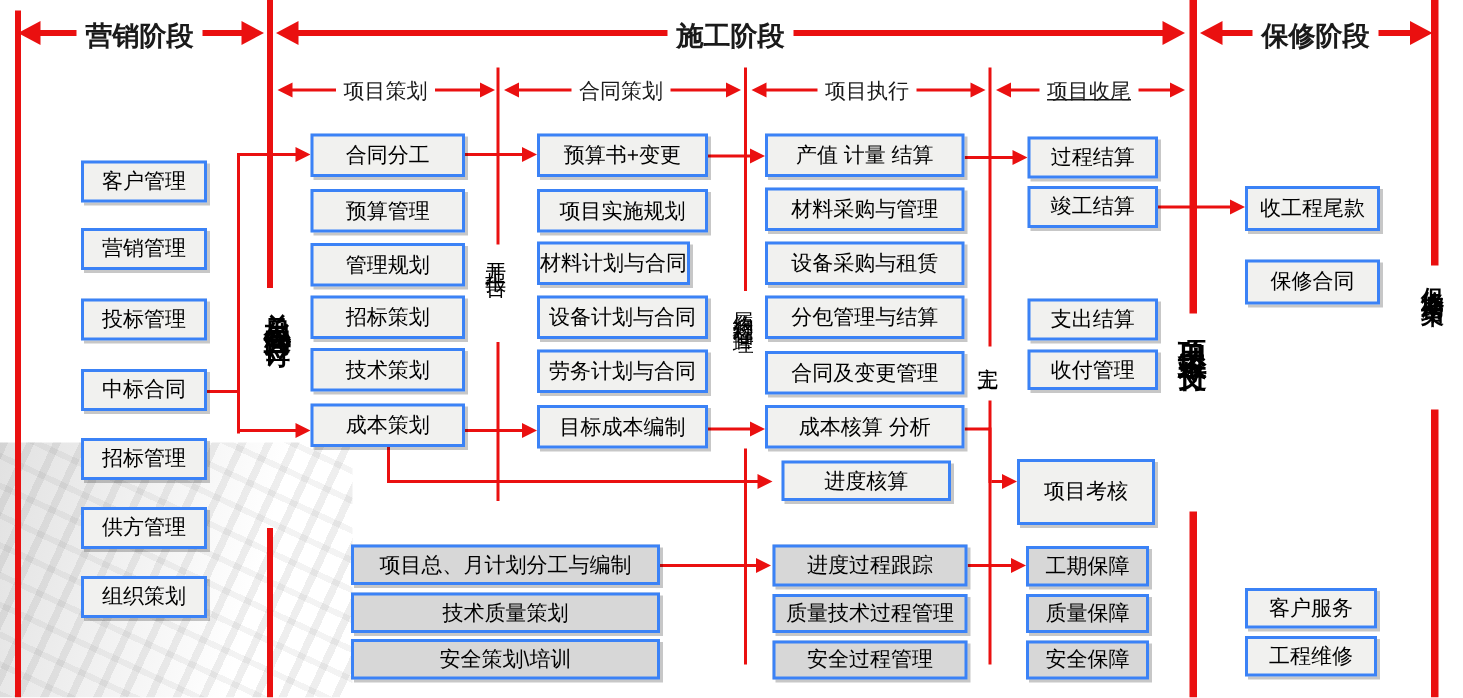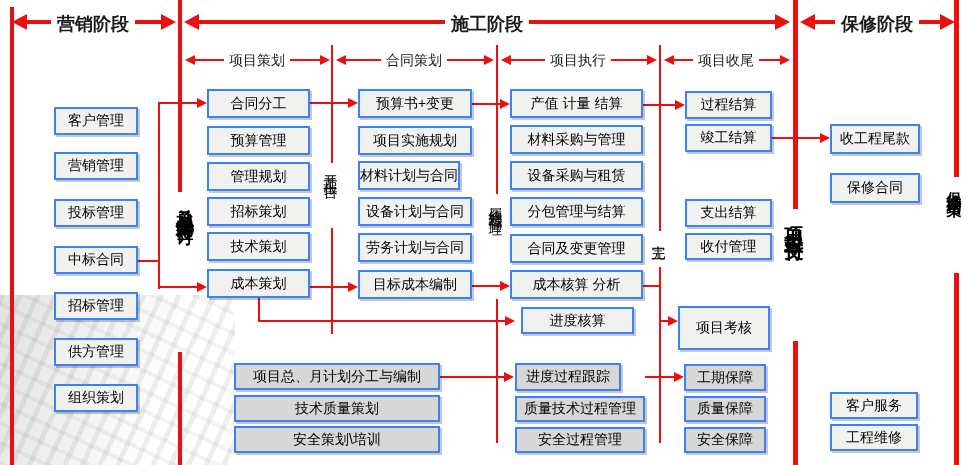--- a/index.html
+++ b/index.html
@@ -81,21 +81,21 @@
   <div class="sub-label" style="left:414px;top:52px;">合同策划</div>
 
   <div class="hline" style="left:508px;top:59px;width:142px;"></div>
   <div class="tri-l" style="left:501px;top:55px;"></div>
   <div class="tri-r" style="left:647px;top:55px;"></div>
   <div class="sub-label" style="left:578px;top:52px;">项目执行</div>
 
   <div class="hline" style="left:671px;top:59px;width:112px;"></div>
   <div class="tri-l" style="left:664px;top:55px;"></div>
   <div class="tri-r" style="left:780px;top:55px;"></div>
-  <div class="sub-label" style="left:726px;top:52px;">项目收尾</div>
+  <div class="sub-label" style="left:726px;top:52px;text-decoration:underline;">项目收尾</div>
 
   <div class="vtext bold" style="left:176px;top:194px;font-size:18px;">总承包合同签订</div>
   <div class="vtext" style="left:324px;top:164px;font-size:14px;">开工报告</div>
   <div class="vtext" style="left:489px;top:196px;font-size:14px;">履约过程管理</div>
   <div class="vtext" style="left:652px;top:234px;font-size:14px;">完工</div>
   <div class="vtext bold" style="left:785px;top:212px;font-size:19px;">项目竣工交付</div>
   <div class="vtext bold" style="left:947px;top:179px;font-size:15px;">保修期结束</div>
 
   <div class="box" style="left:54px;top:107px;width:84px;height:28px;">客户管理</div>
   <div class="box" style="left:54px;top:152px;width:84px;height:28px;">营销管理</div>
@@ -135,21 +135,21 @@
 
   <div class="box" style="left:830px;top:124px;width:90px;height:30px;">收工程尾款</div>
   <div class="box" style="left:830px;top:173px;width:90px;height:30px;">保修合同</div>
   <div class="box" style="left:830px;top:392px;width:88px;height:27px;">客户服务</div>
   <div class="box" style="left:830px;top:424px;width:88px;height:27px;">工程维修</div>
 
   <div class="box gray" style="left:234px;top:363px;width:206px;height:27px;">项目总、月计划分工与编制</div>
   <div class="box gray" style="left:234px;top:395px;width:206px;height:27px;">技术质量策划</div>
   <div class="box gray" style="left:234px;top:426px;width:206px;height:27px;">安全策划\培训</div>
 
-  <div class="box gray" style="left:515px;top:363px;width:106px;height:28px;">进度过程跟踪</div>
+  <div class="box gray" style="left:515px;top:363px;width:130px;height:28px;">进度过程跟踪</div>
   <div class="box gray" style="left:515px;top:396px;width:130px;height:26px;">质量技术过程管理</div>
   <div class="box gray" style="left:515px;top:427px;width:130px;height:26px;">安全过程管理</div>
 
   <div class="box gray" style="left:684px;top:364px;width:82px;height:27px;">工期保障</div>
   <div class="box gray" style="left:684px;top:396px;width:82px;height:26px;">质量保障</div>
   <div class="box gray" style="left:684px;top:427px;width:82px;height:26px;">安全保障</div>
 
   <div class="vline" style="left:158px;top:103px;width:2px;height:186px;"></div>
   <div class="hline" style="left:137px;top:260px;width:23px;"></div>
   <div class="hline" style="left:158px;top:102px;width:40px;"></div>

